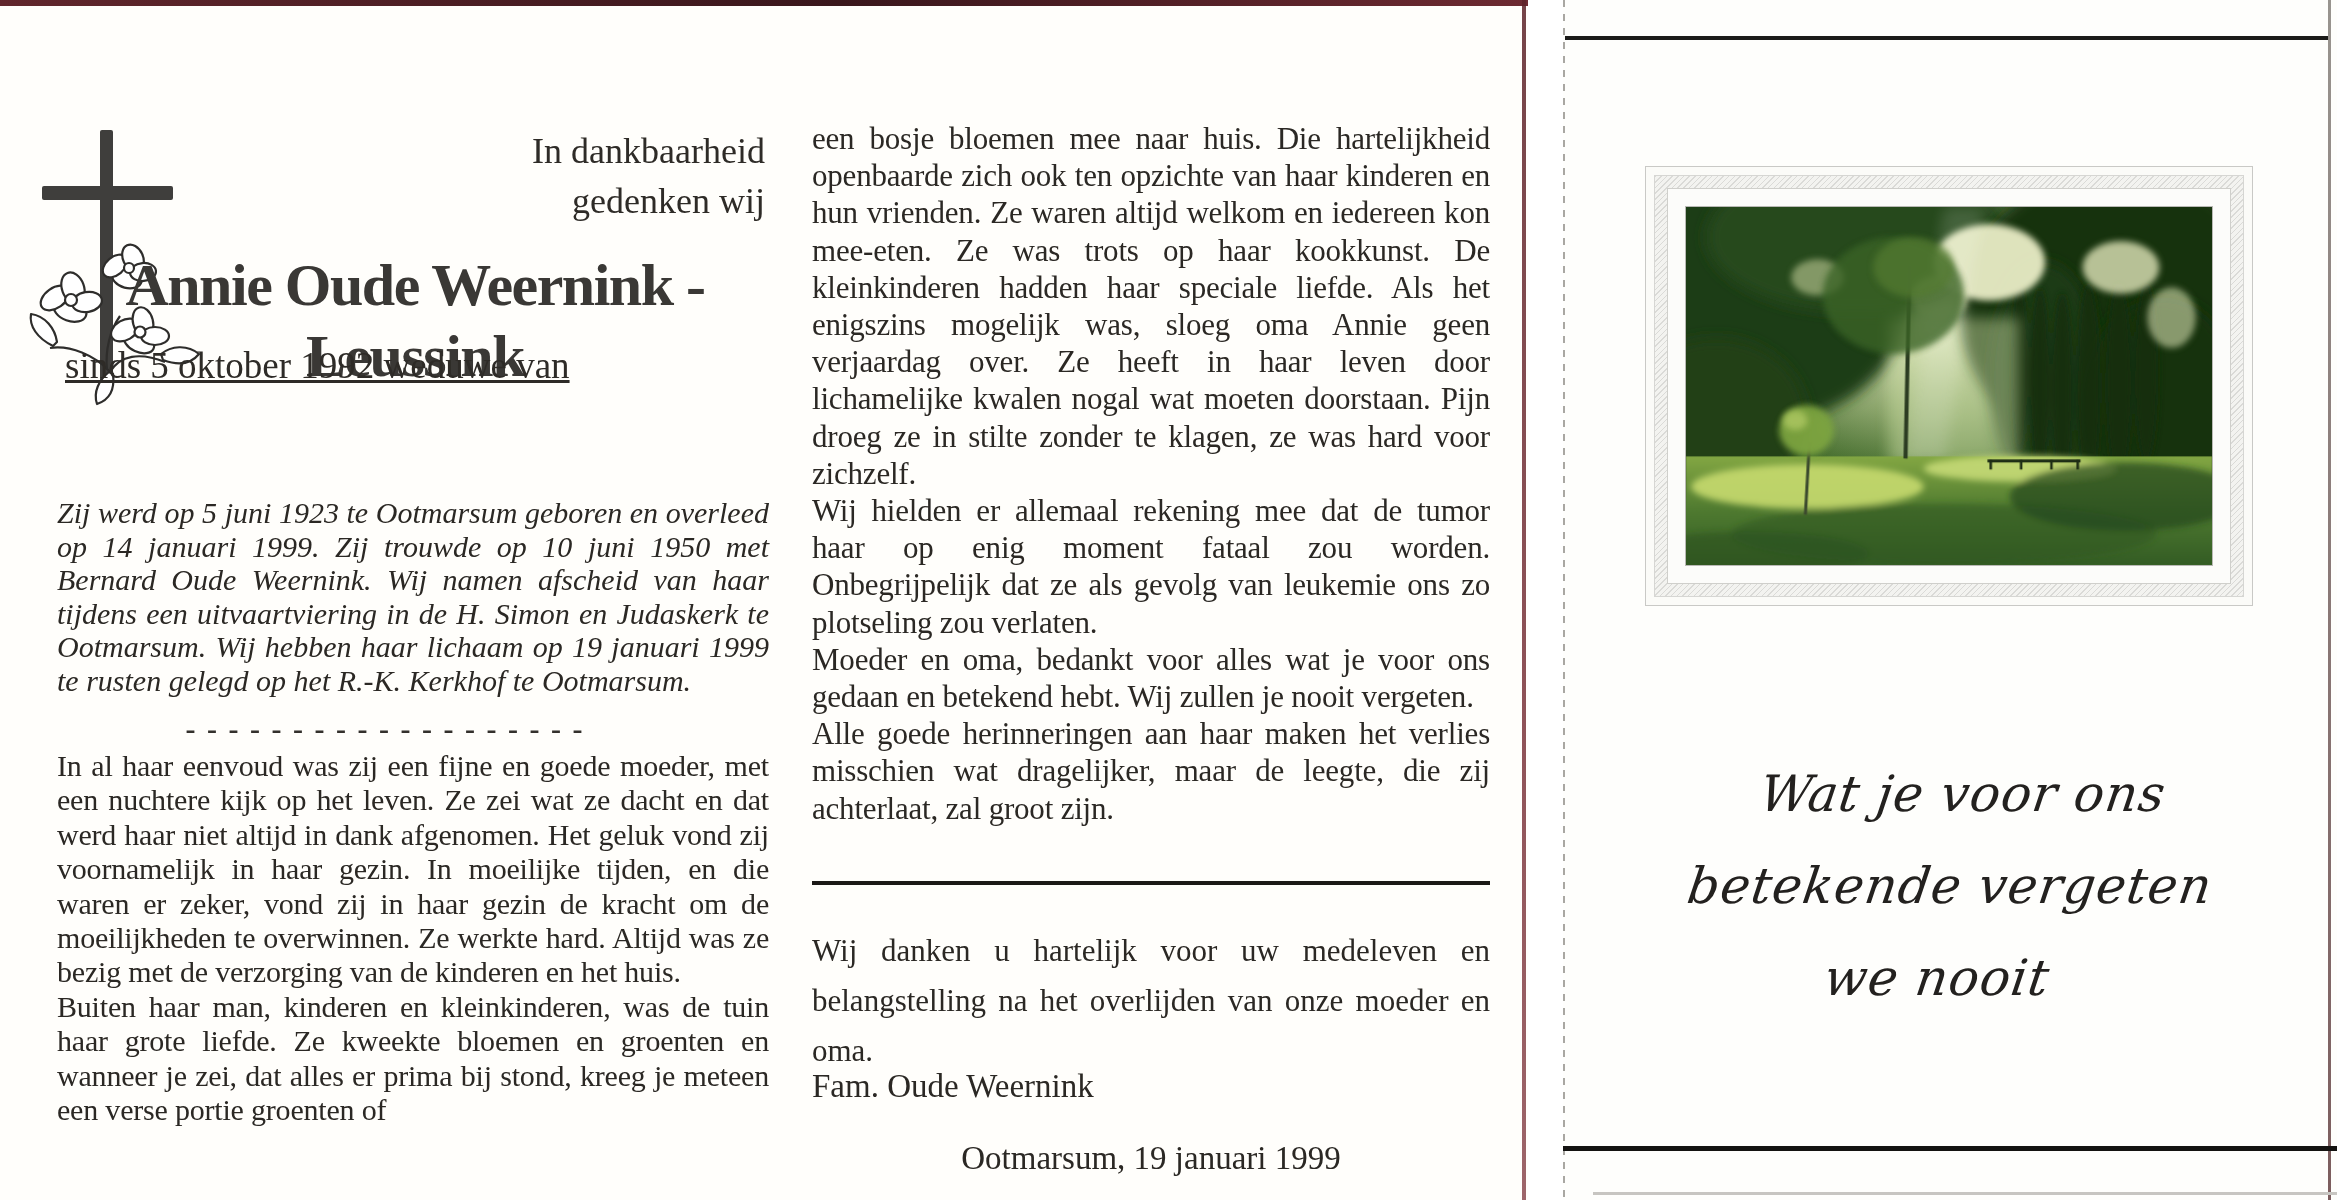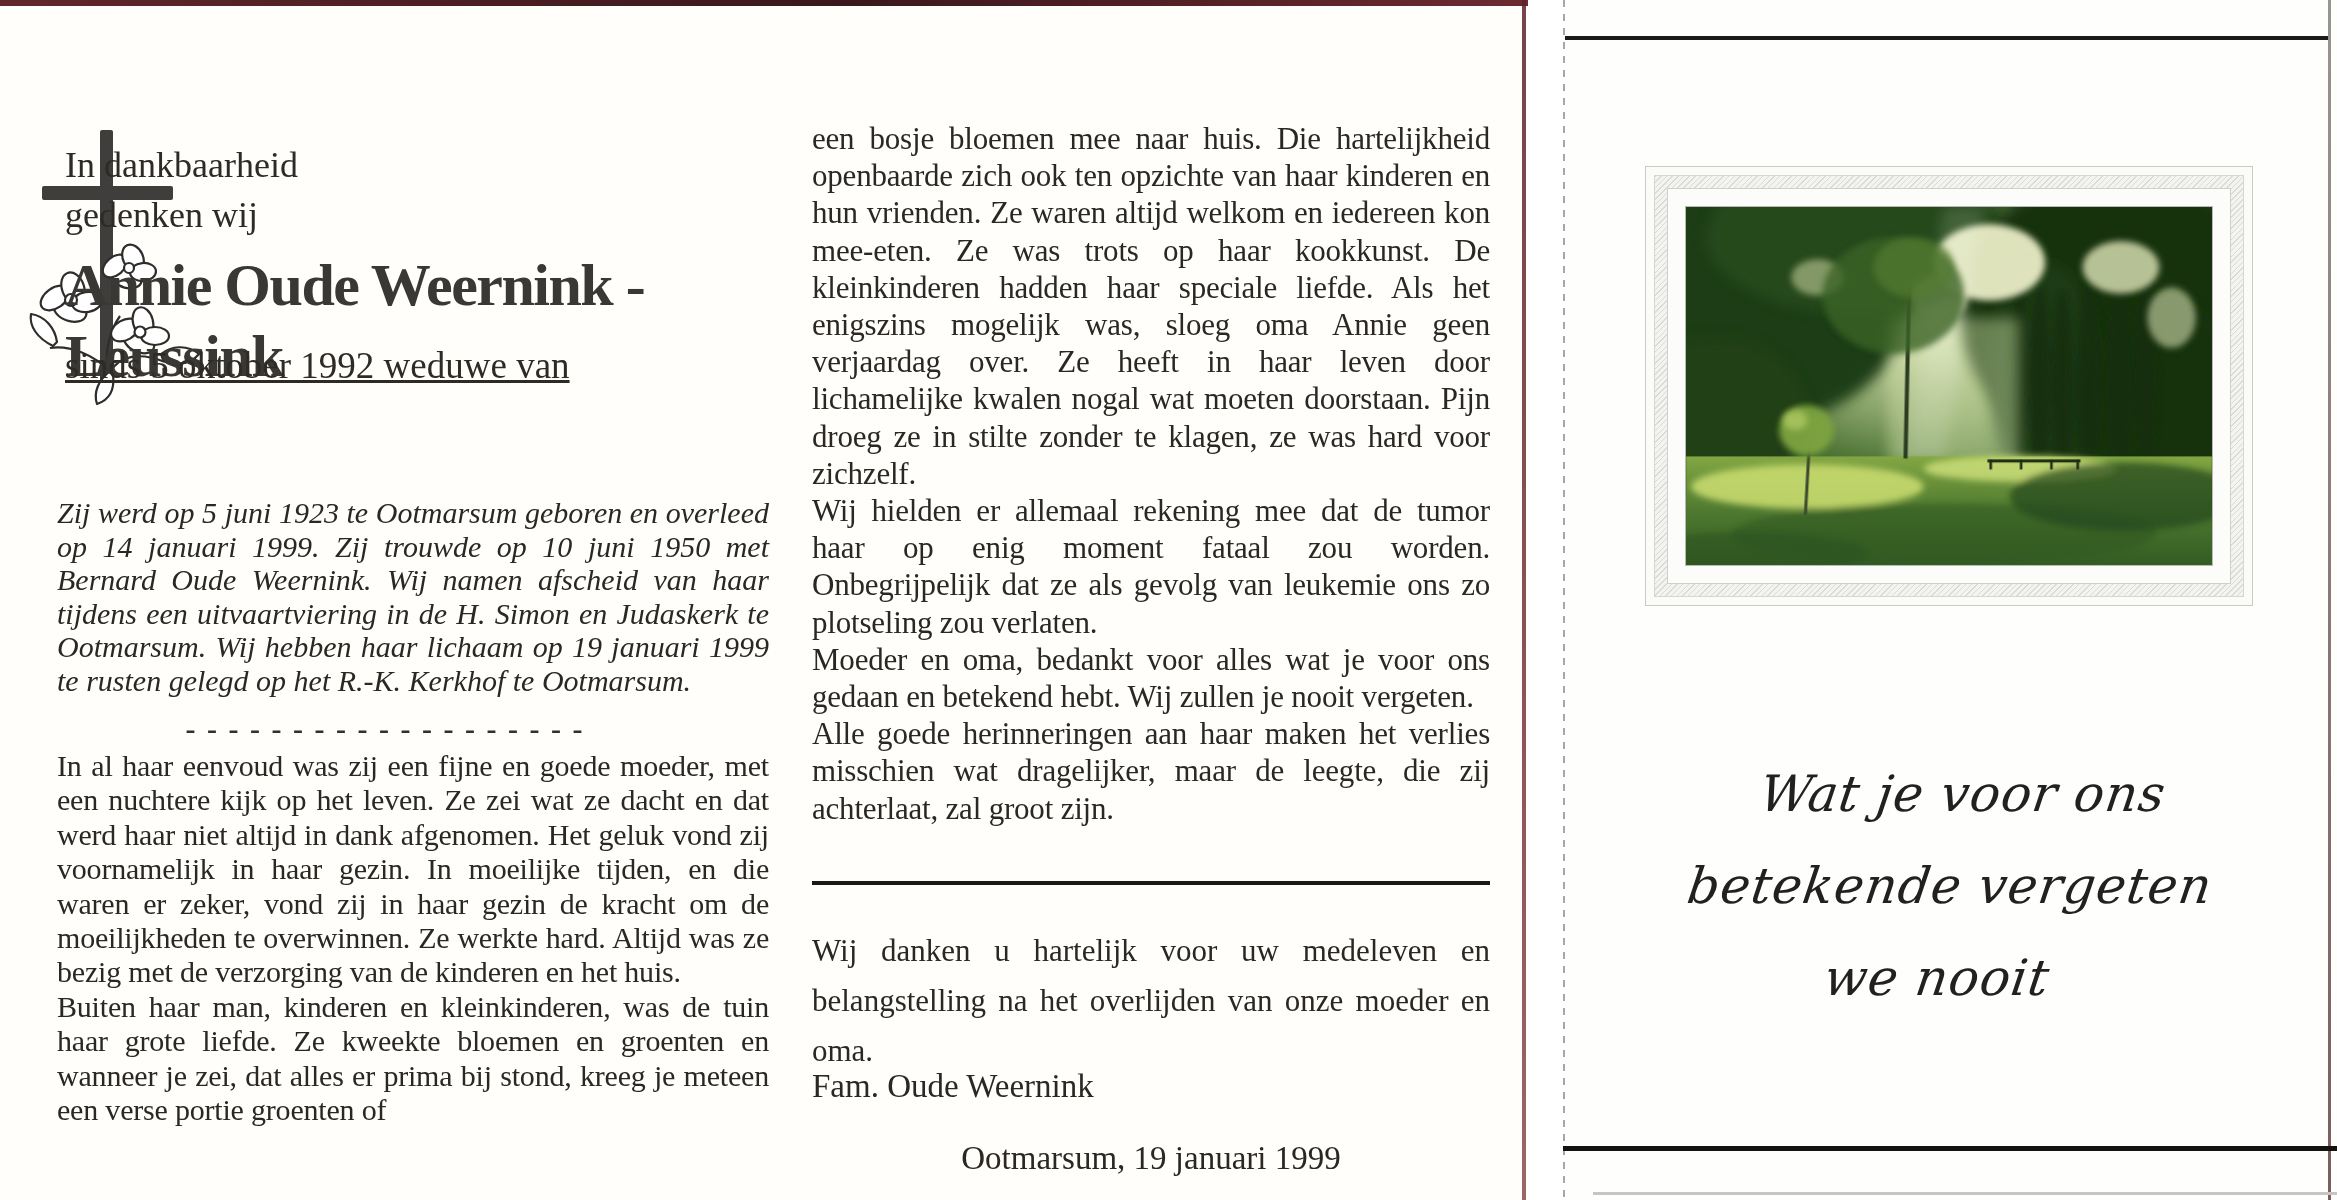--- a/index.html
+++ b/index.html
@@ -7,22 +7,22 @@
     position:relative;width:2337px;height:1200px;background:#ffffff;overflow:hidden;
     font-family:"Liberation Serif", serif;color:#2b2824;
   }
   .abs{position:absolute;}
 
   
   .left-card{left:0;top:0;width:1528px;height:1200px;background:#fffefb;}
   .left-card-top-edge{left:0;top:0;width:1528px;height:6px;background:linear-gradient(90deg,#61262c,#3a171c 55%,#6d2a31);}
   .left-card-right-edge{left:1522px;top:0;width:4px;height:1200px;background:linear-gradient(#5d2329,#7b343b 60%,#8c4a50);opacity:.85;}
 
-  .tribute{left:65px;top:126px;width:700px;text-align:left;font-size:36px;line-height:50px;color:#2e2b27;margin-top:14px;}
-  .deceased-name{left:65px;top:250px;width:700px;font-weight:700;font-size:60px;line-height:71px;letter-spacing:-1.5px;color:#3a3835;}
+  .tribute{left:65px;top:126px;width:700px;text-align:right;font-size:36px;line-height:50px;color:#2e2b27;}
+  .deceased-name{left:65px;top:250px;width:700px;text-align:center;font-weight:700;font-size:60px;line-height:71px;letter-spacing:-1.5px;color:#3a3835;}
   .widow-line{left:65px;top:344px;width:700px;text-align:left;font-size:37px;color:#2e2b27;text-decoration:underline;}
   .husband-name{left:65px;top:404px;width:700px;text-align:center;font-size:43px;color:#33302c;}
 
   .bio{left:57px;top:496px;width:712px;font-style:italic;font-size:30px;line-height:33.5px;text-align:justify;color:#2b2824;}
   .dashed-separator{left:105px;top:712px;width:560px;text-align:center;font-size:30px;font-weight:700;letter-spacing:2px;color:#33302c;white-space:nowrap;}
   .left-body{left:57px;top:749px;width:712px;font-size:30px;line-height:34.4px;text-align:justify;letter-spacing:-0.2px;}
   .left-body p, .mid-body p{margin:0;}
 
   .mid-body{left:812px;top:120px;width:678px;font-size:31px;line-height:37.2px;text-align:justify;letter-spacing:-0.2px;}
   .thanks-divider{left:812px;top:881px;width:678px;height:4px;background:#1b1916;}

